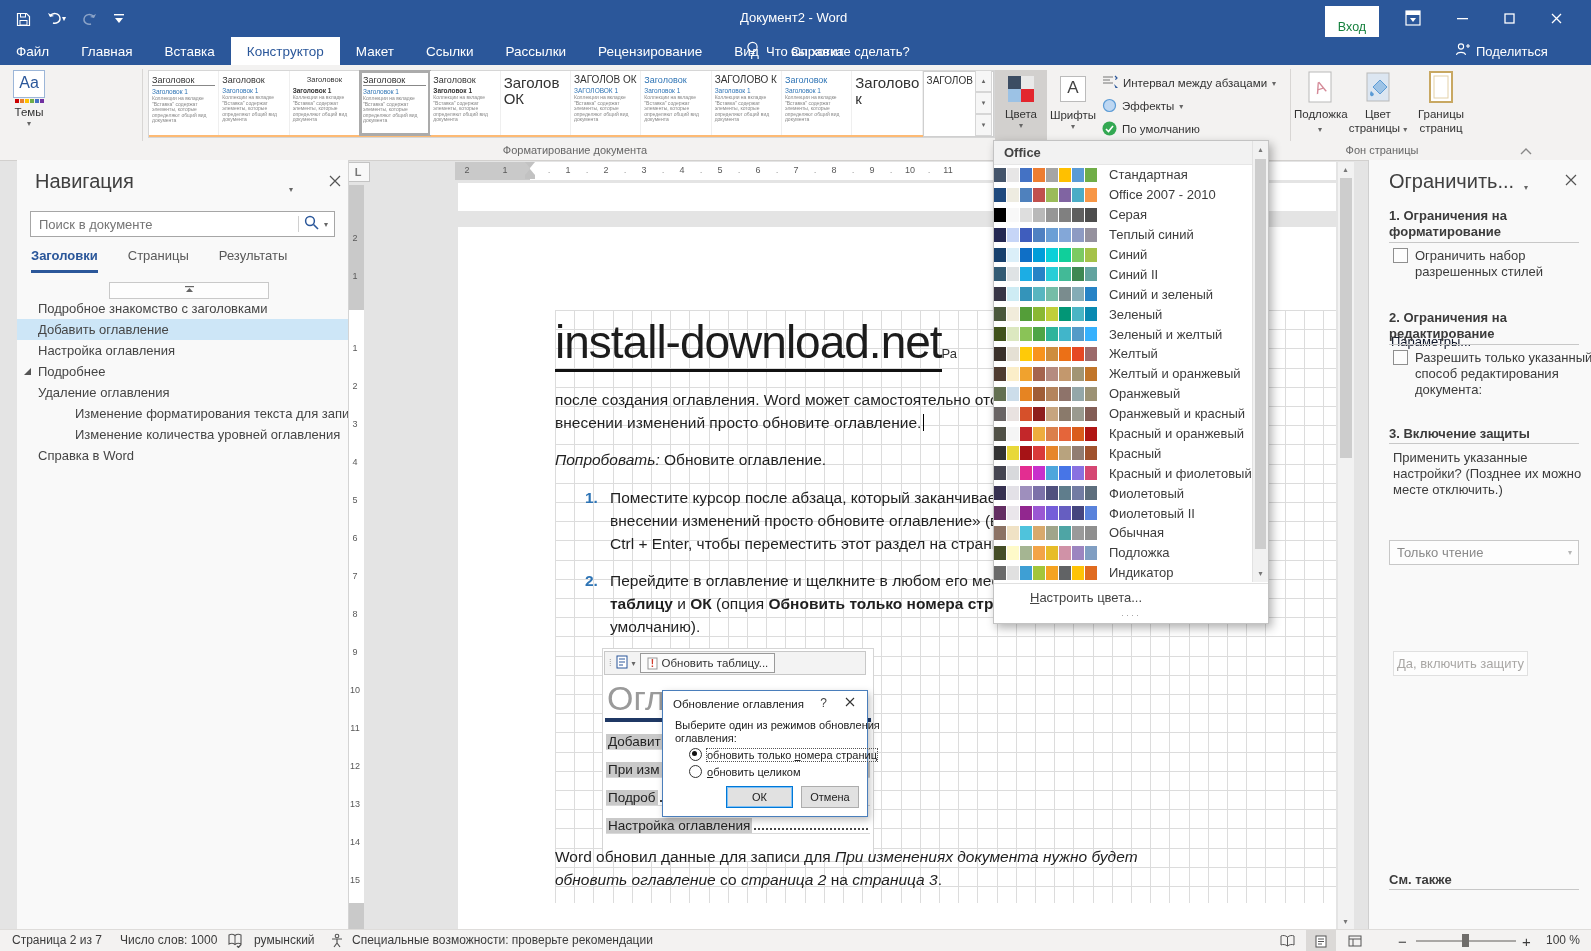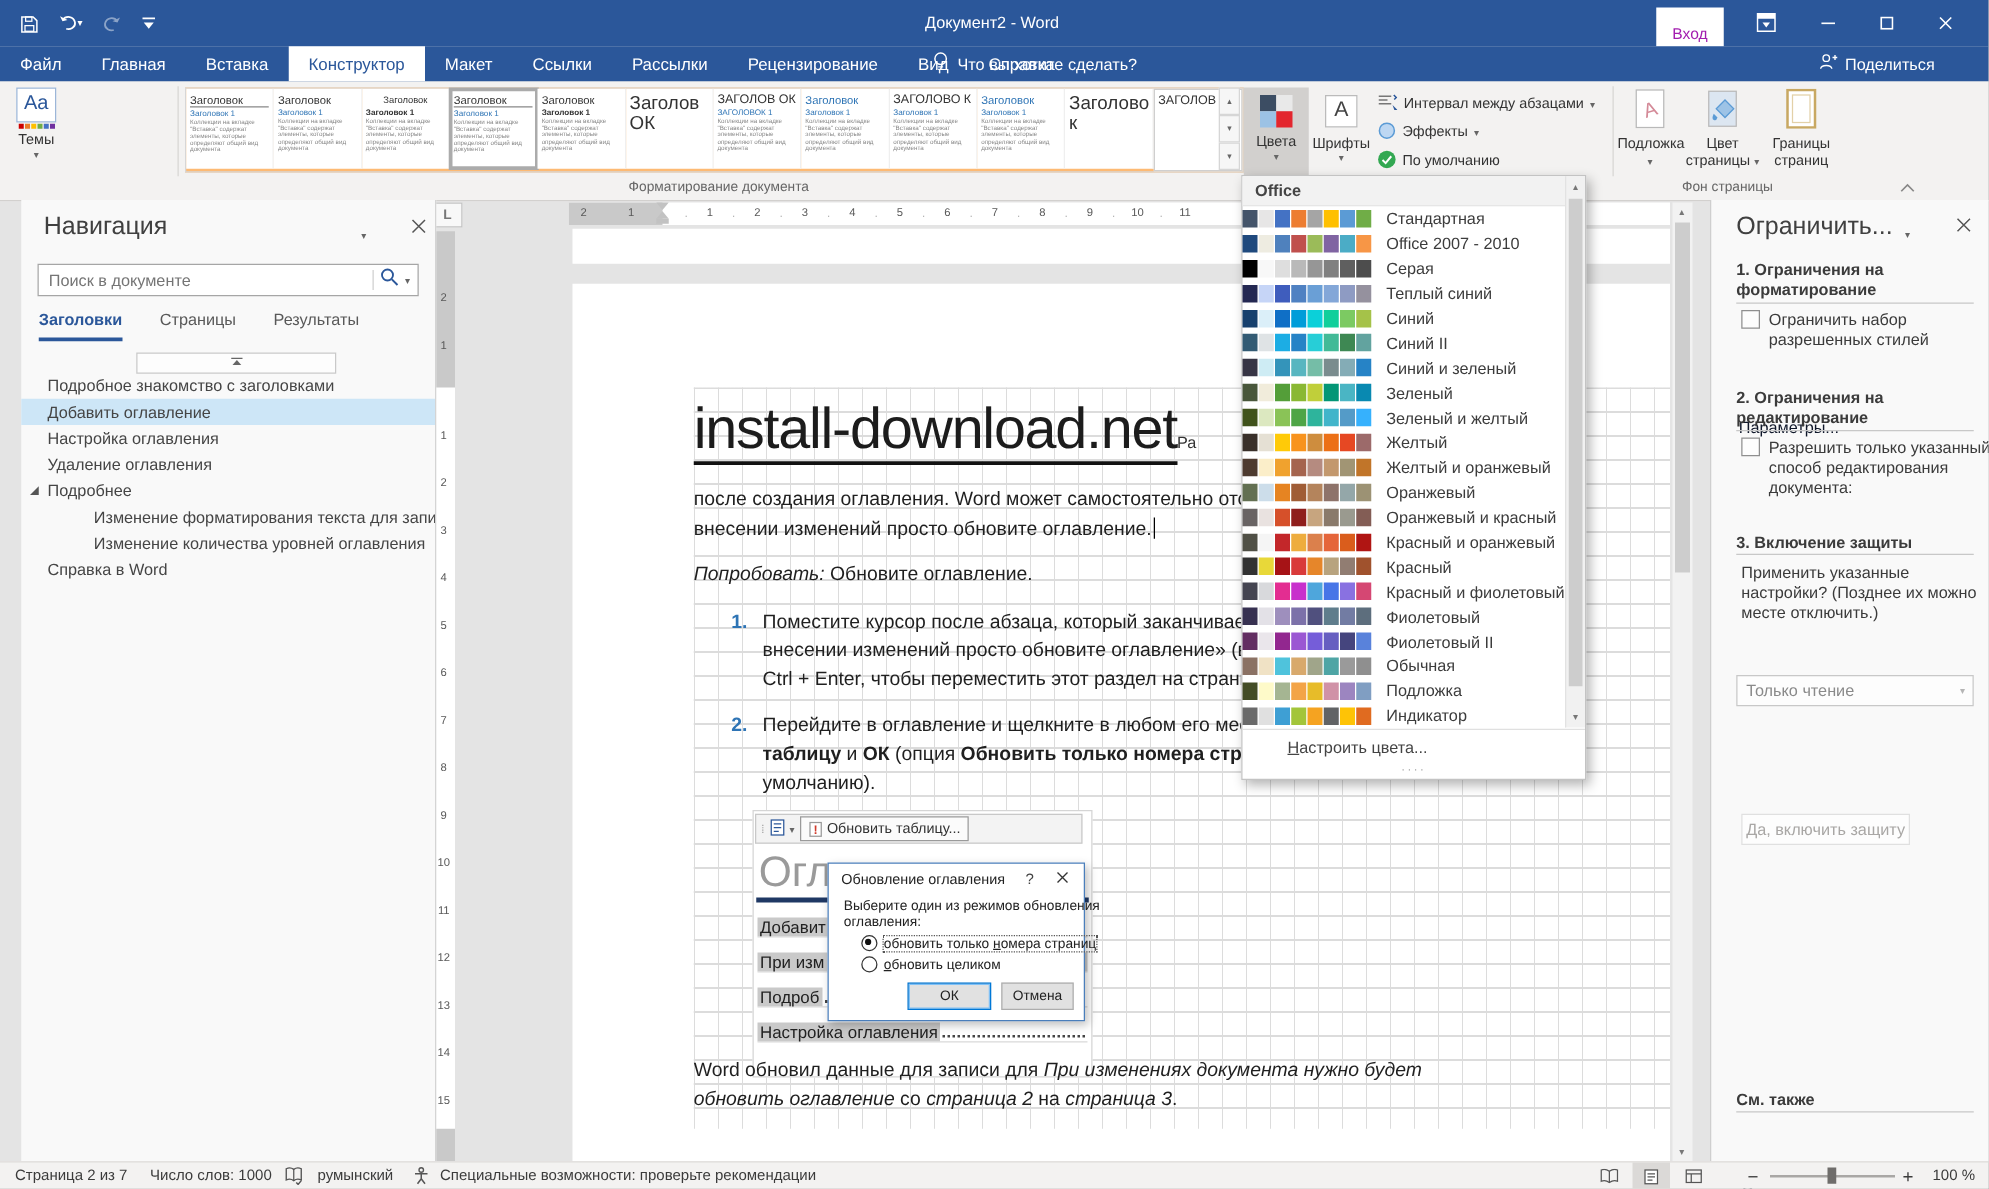--- a/index.html
+++ b/index.html
@@ -5,21 +5,21 @@
   html,body{margin:0;padding:0;background:#999;}
   .screen{position:relative;width:1591px;height:951px;background:#e4e4e4;
     font-family:"Liberation Sans",sans-serif;overflow:hidden;color:#3b3b3b;}
   .abs{position:absolute;}
   .nowrap{white-space:nowrap;}
   .fb{font-weight:bold}.fi{font-style:italic}.fu{text-decoration:underline}
   
   .titlebar{left:0;top:0;width:1591px;height:37px;background:#2b579a;color:#fff;z-index:30;}
   .tb-title{left:740px;top:10px;font-size:13px;color:#fff;}
   .qat-ic{top:8px;width:22px;height:22px;display:flex;align-items:center;justify-content:center;}
-  .signin{left:1325px;top:6px;width:54px;height:41px;background:#fff;color:#a21caf;
+  .signin{left:1325px;top:6px;width:54px;height:41px;background:#fff;color:#15803d;
     font-size:12.5px;display:flex;align-items:center;justify-content:center;}
   .winbtn{top:0;width:45px;height:37px;display:flex;align-items:center;justify-content:center;}
   
   .tabrow{left:0;top:37px;width:1591px;height:28px;background:#2b579a;z-index:30;display:flex;align-items:stretch;}
   .tab{color:#fff;font-size:13.5px;padding:0 16px;display:flex;align-items:center;}
   .tab.active{background:#fff;color:#2b579a;}
   .tellme{left:746px;top:37px;height:28px;display:flex;align-items:center;gap:7px;color:#fff;font-size:13px;z-index:31;}
   .share{left:1455px;top:37px;height:28px;display:flex;align-items:center;gap:6px;color:#fff;font-size:13px;z-index:31;}
   
   .ribbon{left:0;top:65px;width:1591px;height:95px;background:#f3f2f1;border-bottom:1px solid #d2d0ce;z-index:20;}
@@ -579,23 +579,23 @@
         </svg>
     </div>
     <div class="abs nav-list" id="nav-list">
         <div class="nav-item">
        Подробное знакомство с заголовками</div>
         <div class="nav-item sel">
        Добавить оглавление</div>
         <div class="nav-item">
        Настройка оглавления</div>
         <div class="nav-item">
+       <span class="tri-exp"></span>Подробнее</div>
+        <div class="nav-item">
        Удаление оглавления</div>
-        <div class="nav-item">
-       <span class="tri-exp"></span>Подробнее</div>
         <div class="nav-item ind">
        Изменение форматирования текста для запис...</div>
         <div class="nav-item ind">
        Изменение количества уровней оглавления</div>
         <div class="nav-item">
        Справка в Word</div>
       </div>
   </div>
 
   <div class="abs rpanel">

